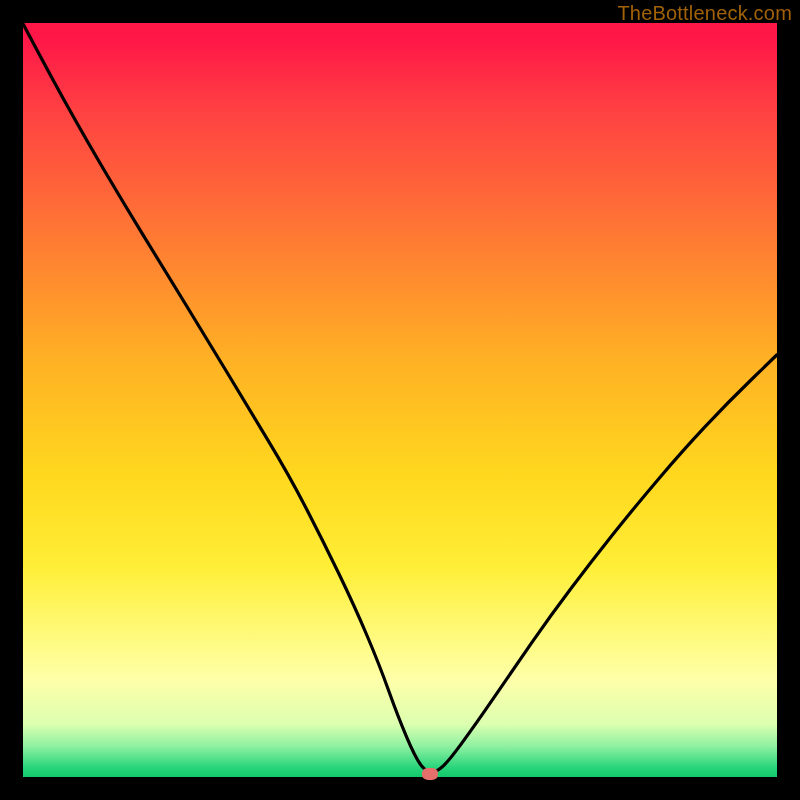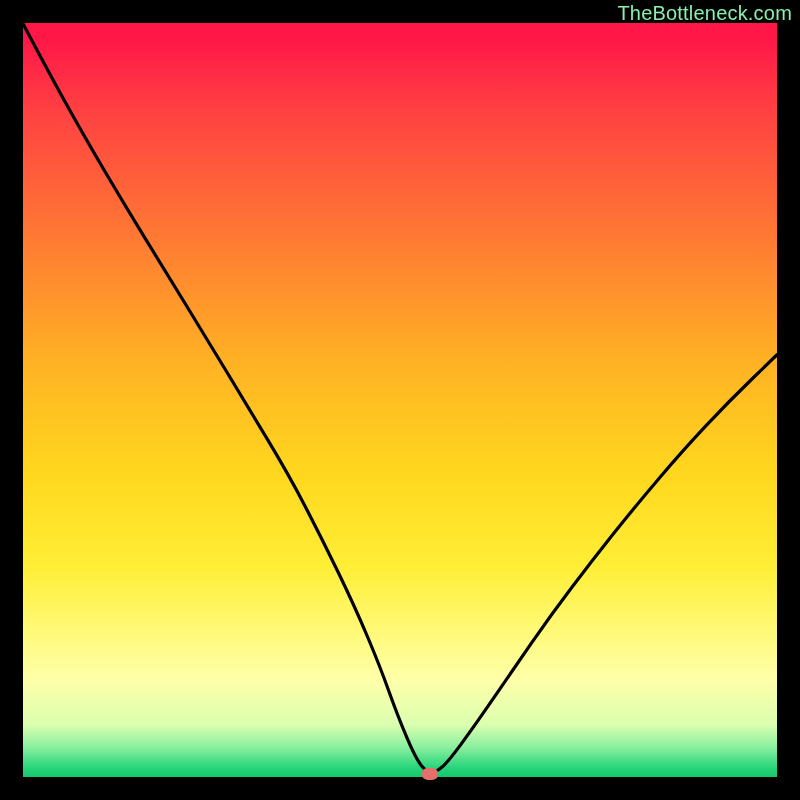--- a/index.html
+++ b/index.html
@@ -56,21 +56,21 @@
     border-radius: 6px / 5px;
     background: #e56f6a;
     transform: translate(-50%, -50%);
   }
   .attribution {
     position: absolute;
     top: 2px;
     right: 8px;
     font-family: Arial, Helvetica, sans-serif;
     font-size: 20px;
-    color: #86efac;
+    color: #a16207;
     letter-spacing: 0.2px;
     user-select: none;
   }
 </style>
 </head>
 <body>
 
 <div class="attribution">TheBottleneck.com</div>
 
 <div class="frame">

